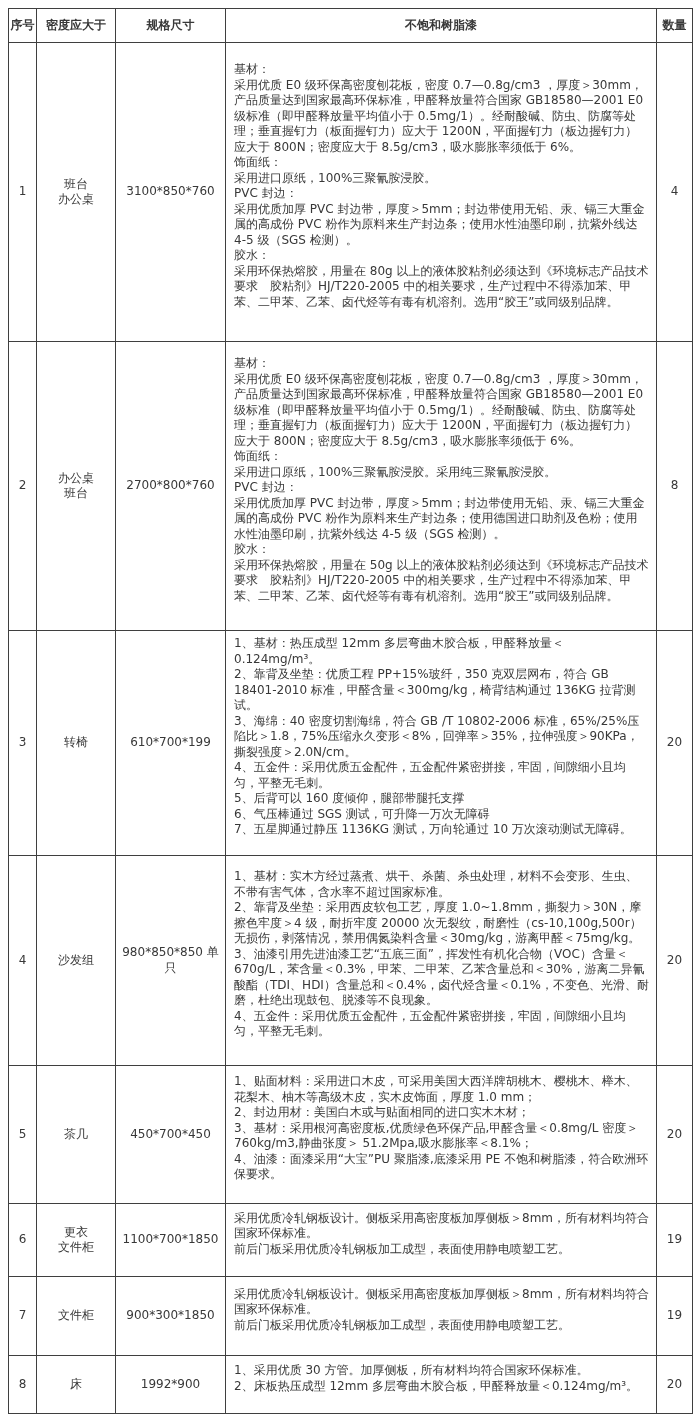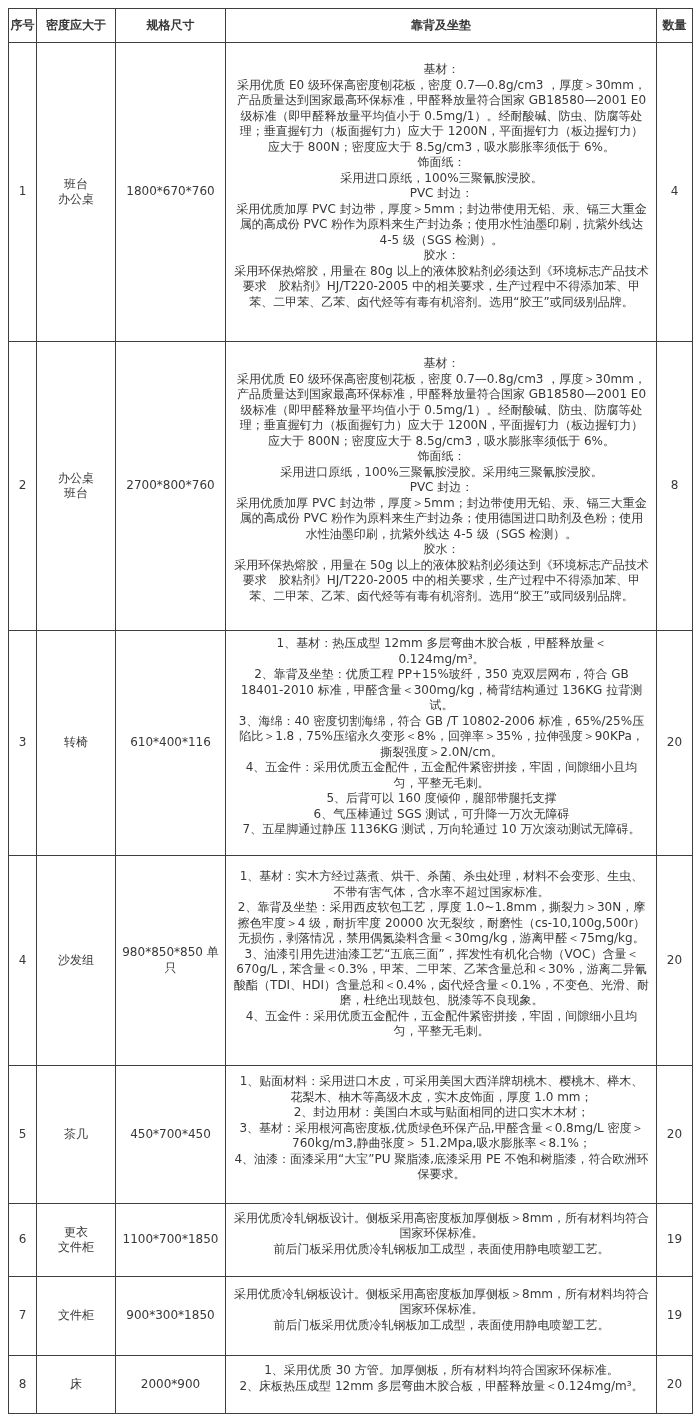--- a/index.html
+++ b/index.html
@@ -34,21 +34,21 @@
     text-align: center;
     padding: 2px 1px;
     white-space: pre-line;
   }
   td.c-no, td.c-name, td.c-size, td.c-qty {
     text-align: center;
     white-space: pre-line;
     padding: 2px 2px;
   }
   td.c-params {
-    text-align: center;
+    text-align: left;
     white-space: pre-line;
     padding: 5px 7px 17px 8px;
   }
 </style>
 </head>
 <body>
 
 <div class="page">
   <table class="spec">
     <colgroup>
@@ -56,30 +56,30 @@
       <col style="width:79px">
       <col style="width:110px">
       <col style="width:431px">
       <col style="width:36px">
     </colgroup>
     <thead>
       <tr style="height:34px">
         <th>序号</th>
         <th>密度应大于</th>
         <th>规格尺寸</th>
-        <th>靠背及坐垫</th>
+        <th>不饱和树脂漆</th>
         <th>数量</th>
       </tr>
     </thead>
     <tbody>
       <tr style="height:299px">
         <td class="c-no">1</td>
         <td class="c-name">班台
 办公桌</td>
-        <td class="c-size">1800*670*760</td>
+        <td class="c-size">3100*850*760</td>
         <td class="c-params">基材：
 采用优质 E0 级环保高密度刨花板，密度 0.7—0.8g/cm3 ，厚度＞30mm，产品质量达到国家最高环保标准，甲醛释放量符合国家 GB18580—2001 E0 级标准（即甲醛释放量平均值小于 0.5mg/1）。经耐酸碱、防虫、防腐等处理；垂直握钉力（板面握钉力）应大于 1200N，平面握钉力（板边握钉力）应大于 800N；密度应大于 8.5g/cm3，吸水膨胀率须低于 6%。
 饰面纸：
 采用进口原纸，100%三聚氰胺浸胶。
 PVC 封边：
 采用优质加厚 PVC 封边带，厚度＞5mm；封边带使用无铅、汞、镉三大重金属的高成份 PVC 粉作为原料来生产封边条；使用水性油墨印刷，抗紫外线达 4-5 级（SGS 检测）。
 胶水：
 采用环保热熔胶，用量在 80g 以上的液体胶粘剂必须达到《环境标志产品技术要求　胶粘剂》HJ/T220-2005 中的相关要求，生产过程中不得添加苯、甲苯、二甲苯、乙苯、卤代烃等有毒有机溶剂。选用“胶王”或同级别品牌。</td>
         <td class="c-qty">4</td>
       </tr>
@@ -94,21 +94,21 @@
 采用进口原纸，100%三聚氰胺浸胶。采用纯三聚氰胺浸胶。
 PVC 封边：
 采用优质加厚 PVC 封边带，厚度＞5mm；封边带使用无铅、汞、镉三大重金属的高成份 PVC 粉作为原料来生产封边条；使用德国进口助剂及色粉；使用水性油墨印刷，抗紫外线达 4-5 级（SGS 检测）。
 胶水：
 采用环保热熔胶，用量在 50g 以上的液体胶粘剂必须达到《环境标志产品技术要求　胶粘剂》HJ/T220-2005 中的相关要求，生产过程中不得添加苯、甲苯、二甲苯、乙苯、卤代烃等有毒有机溶剂。选用“胶王”或同级别品牌。</td>
         <td class="c-qty">8</td>
       </tr>
       <tr style="height:225px">
         <td class="c-no">3</td>
         <td class="c-name">转椅</td>
-        <td class="c-size">610*400*116</td>
+        <td class="c-size">610*700*199</td>
         <td class="c-params">1、基材：热压成型 12mm 多层弯曲木胶合板，甲醛释放量＜0.124mg/m³。
 2、靠背及坐垫：优质工程 PP+15%玻纤，350 克双层网布，符合 GB 18401-2010 标准，甲醛含量＜300mg/kg，椅背结构通过 136KG 拉背测试。
 3、海绵：40 密度切割海绵，符合 GB /T 10802-2006 标准，65%/25%压陷比＞1.8，75%压缩永久变形＜8%，回弹率＞35%，拉伸强度＞90KPa，撕裂强度＞2.0N/cm。
 4、五金件：采用优质五金配件，五金配件紧密拼接，牢固，间隙细小且均匀，平整无毛刺。
 5、后背可以 160 度倾仰，腿部带腿托支撑
 6、气压棒通过 SGS 测试，可升降一万次无障碍
 7、五星脚通过静压 1136KG 测试，万向轮通过 10 万次滚动测试无障碍。</td>
         <td class="c-qty">20</td>
       </tr>
       <tr style="height:210px">
@@ -144,20 +144,20 @@
         <td class="c-no">7</td>
         <td class="c-name">文件柜</td>
         <td class="c-size">900*300*1850</td>
         <td class="c-params">采用优质冷轧钢板设计。侧板采用高密度板加厚侧板＞8mm，所有材料均符合国家环保标准。
 前后门板采用优质冷轧钢板加工成型，表面使用静电喷塑工艺。</td>
         <td class="c-qty">19</td>
       </tr>
       <tr style="height:58px">
         <td class="c-no">8</td>
         <td class="c-name">床</td>
-        <td class="c-size">2000*900</td>
+        <td class="c-size">1992*900</td>
         <td class="c-params">1、采用优质 30 方管。加厚侧板，所有材料均符合国家环保标准。
 2、床板热压成型 12mm 多层弯曲木胶合板，甲醛释放量＜0.124mg/m³。</td>
         <td class="c-qty">20</td>
       </tr>
     </tbody>
   </table>
 </div>
 
 </body></html>

